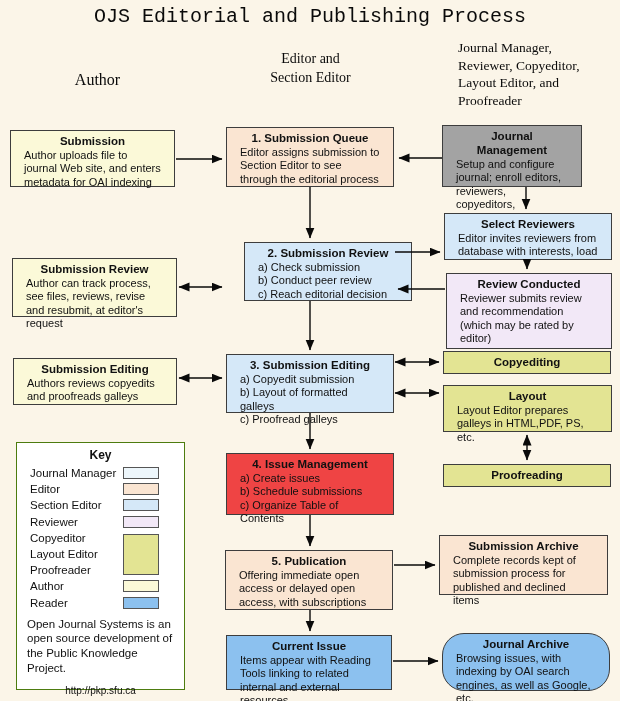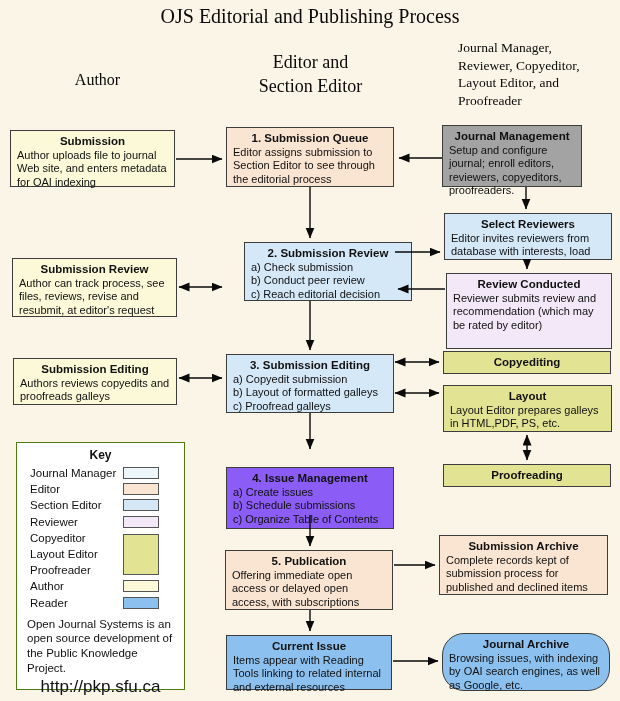--- a/index.html
+++ b/index.html
@@ -9,38 +9,38 @@
     font-family:"Liberation Sans", sans-serif;
     color:#111;
     position:relative;
     overflow:hidden;
   }
   #canvas{position:relative;width:620px;height:701px;}
 
   .diagram-title{
     position:absolute;top:5px;left:0;width:620px;
     text-align:center;
-    font-family:Liberation Serif, serif;
+    font-family:Liberation Mono, monospace;
     font-size:20px;color:#0a0a0a;
   }
   .col-header{
     position:absolute;
     font-family:"Liberation Serif", serif;
     color:#0a0a0a;
     white-space:pre-line;
   }
   .col-header.author{top:71px;left:20px;width:155px;text-align:center;font-size:16px;}
-  .col-header.editor{top:50px;left:228px;width:165px;text-align:center;font-size:18px;line-height:1.35;}
+  .col-header.editor{top:50px;left:228px;width:165px;text-align:center;font-size:14px;line-height:1.35;}
   .col-header.others{top:39px;left:458px;width:160px;text-align:left;font-size:13.5px;line-height:1.3;}
 
   .box{
     position:absolute;
     box-sizing:border-box;
     border:1px solid #3d3d3d;
-    padding:3px 6px;
+    padding:3px 13px;
     font-size:11px;
     line-height:1.22;
   }
   .box .title{
     text-align:center;
     font-weight:bold;
     font-size:11.5px;
     margin-bottom:1px;
   }
   .box .body{white-space:pre-line;}
@@ -62,21 +62,21 @@
   .swatch{width:36px;height:12px;border:1px solid #555;box-sizing:border-box;flex:0 0 auto;}
   .key-group{position:relative;}
   .key-group .key-row{padding-right:25px;}
   .tall-swatch{
     position:absolute;right:25px;top:4px;width:36px;height:41px;
     border:1px solid #555;box-sizing:border-box;
   }
   .key-note{
     padding:6px 8px 0 10px;font-size:11.5px;line-height:1.28;white-space:pre-line;
   }
-  .key-url{text-align:center;margin-top:1px;font-size:17px;}
+  .key-url{text-align:center;margin-top:9px;font-size:10px;}
 
   svg.arrows{
     position:absolute;left:0;top:0;width:620px;height:701px;
     pointer-events:none;z-index:5;
   }
   svg.arrows line{stroke:#0a0a0a;stroke-width:1.4;}
 </style>
 </head>
 <body>
 
@@ -119,21 +119,21 @@
 c) Reach editorial decision</div>
   </div>
 
   <div class="box" style="left: 226px; top: 354px; width: 168px; height: 59px; background-color: rgb(213, 232, 248);">
     <div class="title">3. Submission Editing</div>
     <div class="body">a) Copyedit submission
 b) Layout of formatted galleys
 c) Proofread galleys</div>
   </div>
 
-  <div class="box" style="left: 226px; top: 453px; width: 168px; height: 62px; background-color: #8b5cf6; margin-top: 14px;">
+  <div class="box" style="left: 226px; top: 453px; width: 168px; height: 62px; background-color: #ef4444;">
     <div class="title">4. Issue Management</div>
     <div class="body">a) Create issues
 b) Schedule submissions
 c) Organize Table of Contents</div>
   </div>
 
   <div class="box" style="left: 225px; top: 550px; width: 168px; height: 60px; background-color: rgb(250, 229, 210);">
     <div class="title">5. Publication</div>
     <div class="body">Offering immediate open access or delayed open access, with subscriptions</div>
   </div>

